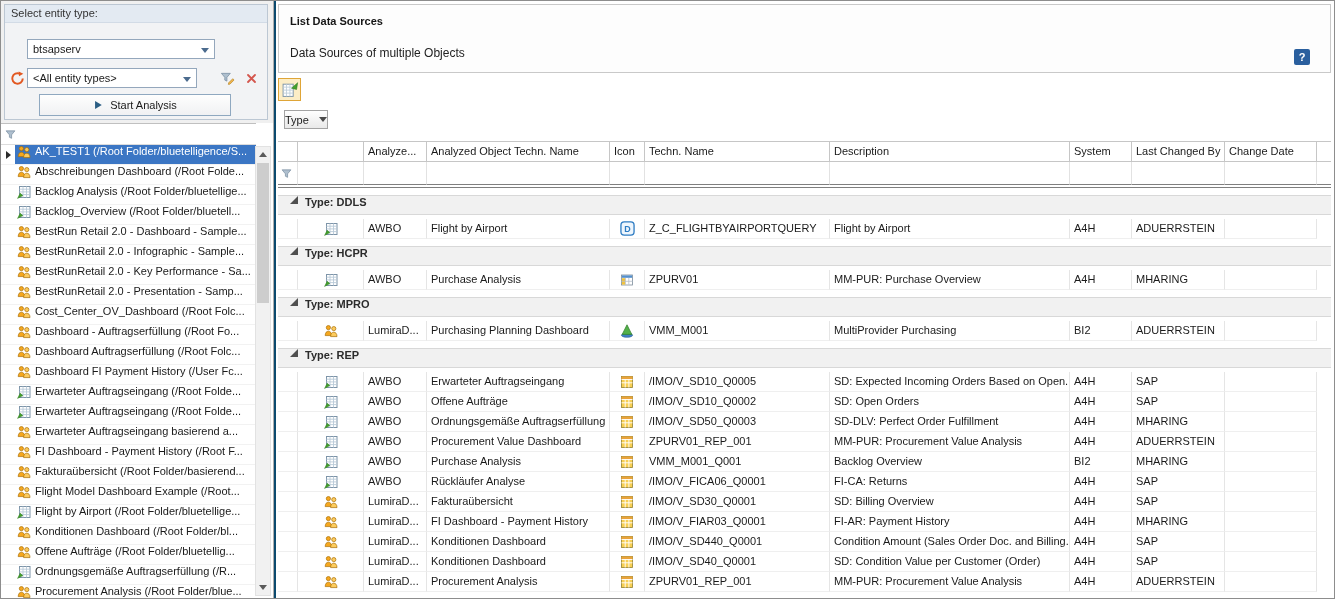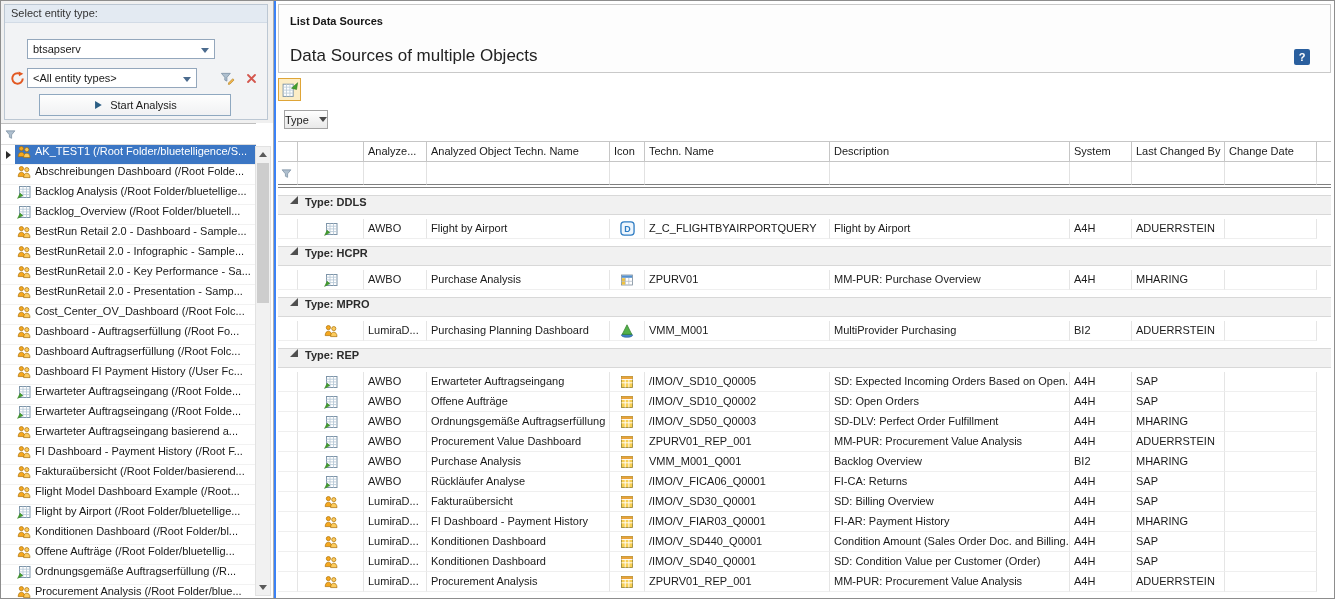--- a/index.html
+++ b/index.html
@@ -1,17 +1,17 @@
 <!DOCTYPE html>
 <html><head>
 <meta charset="utf-8">
 <style>
   *{box-sizing:border-box;margin:0;padding:0}
   body{font-family:"Liberation Sans",sans-serif;background:#fff}
-  .app{position:relative;width:1335px;height:599px;background:#3b82f6;border:1px solid #8d8d8d;overflow:hidden;font-size:11px;color:#1a1a1a;cursor:default}
+  .app{position:relative;width:1335px;height:599px;background:#0c4a6e;border:1px solid #8d8d8d;overflow:hidden;font-size:11px;color:#1a1a1a;cursor:default}
   svg{display:block}
   [data-icon]{display:inline-flex;align-items:center;justify-content:center}
 
   
   .lp{position:absolute;left:0;top:0;width:273px;height:100%;background:#fff;border-right:1px solid #adadad}
   .lp-top{position:absolute;left:0;top:0;width:100%;height:122px;background:#f0f0f0}
   .gbox{position:absolute;left:3px;top:3px;width:264px;height:116px;border:1px solid #bcc7d3;background:#f2f3f5}
   .gbox-title{height:18px;line-height:17px;padding-left:6px;background:#e3eaf2;border-bottom:1px solid #d2dbe6;color:#333}
   .combo{position:absolute;height:20px;background:#fff;border:1px solid #94a7bc;display:flex;align-items:center;padding:0 18px 0 5px;white-space:nowrap;overflow:hidden}
   .combo::after{content:'';position:absolute;right:5px;top:8px;border-left:4px solid transparent;border-right:4px solid transparent;border-top:5px solid #4b6b8e}
@@ -34,21 +34,21 @@
   .sb-btn{position:absolute;left:0;width:14px;height:15px;display:flex;align-items:center;justify-content:center;cursor:pointer}
   .sb-up{top:0}.sb-down{bottom:0}
   .tri-up{width:0;height:0;border-left:4px solid transparent;border-right:4px solid transparent;border-bottom:5px solid #5a5a5a}
   .tri-down{width:0;height:0;border-left:4px solid transparent;border-right:4px solid transparent;border-top:5px solid #5a5a5a}
   .sb-thumb{position:absolute;left:1px;top:16px;width:12px;height:140px;background:#cdcdcd;cursor:pointer}
 
   
   .rp{position:absolute;left:275px;top:0;right:0;height:100%;background:#fff}
   .rp-hdr{position:absolute;left:2px;top:3px;right:3px;height:69px;border:1px solid #c9c9c9;background:#fdfdfd}
   .rp-title{position:absolute;left:11px;top:10px;font-weight:bold;font-size:11px;color:#151515}
-  .rp-sub{position:absolute;left:11px;top:41px;font-size:17px;color:#222}
+  .rp-sub{position:absolute;left:11px;top:41px;font-size:12px;color:#222}
   .help-btn{position:absolute;right:20px;bottom:7px;width:16px;height:16px;background:#2a5f9e;color:#fff;font-weight:bold;font-size:11px;display:flex;align-items:center;justify-content:center;border-radius:2px;cursor:pointer}
   .export-btn{position:absolute;left:2px;top:77px;width:23px;height:23px;border:1px solid #dfa537;background:#fcedc6;display:flex;align-items:center;justify-content:center;cursor:pointer}
   .group-chip{position:absolute;left:8px;top:109px;height:19px;padding:0 0;border:1px solid #a3a3a3;background:linear-gradient(#fefefe,#e9e9e9);display:flex;align-items:center;cursor:pointer}
   .chip-arrow{width:0;height:0;border-left:4px solid transparent;border-right:4px solid transparent;border-top:5px solid #4a4a4a;margin-left:10px}
 
   .tbl{position:absolute;left:2px;top:140px;right:3px;bottom:0;overflow:hidden}
   .thead{display:flex;height:21px;border-top:1px solid #c6c6c6}
   .th{border-right:1px solid #c6c6c6;border-bottom:1px solid #c6c6c6;padding:3px 4px 0;white-space:nowrap;overflow:hidden;background:#fff}
   .tfilter{display:flex;height:23px}
   .tf{border-right:1px solid #e2e2e2;border-bottom:1px solid #7f7f7f;background:#fff;display:flex;align-items:center;padding-left:3px}

